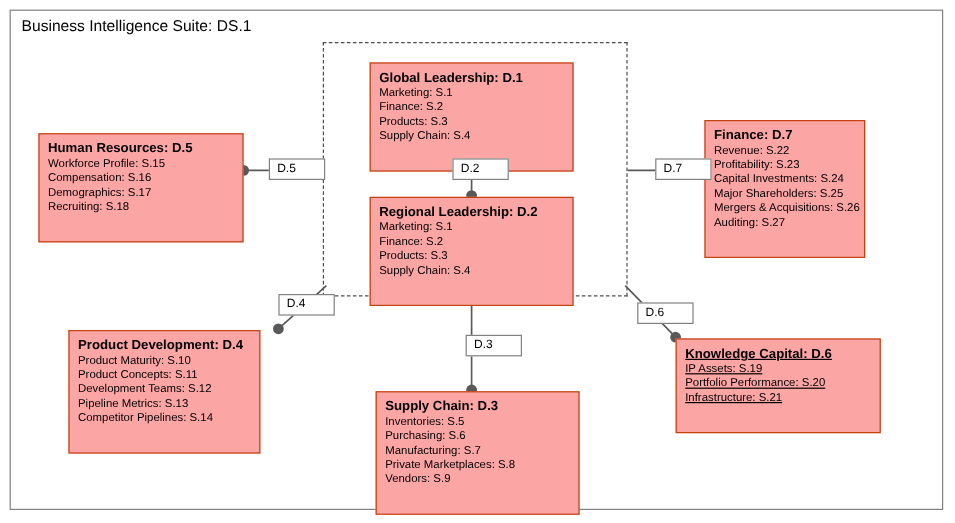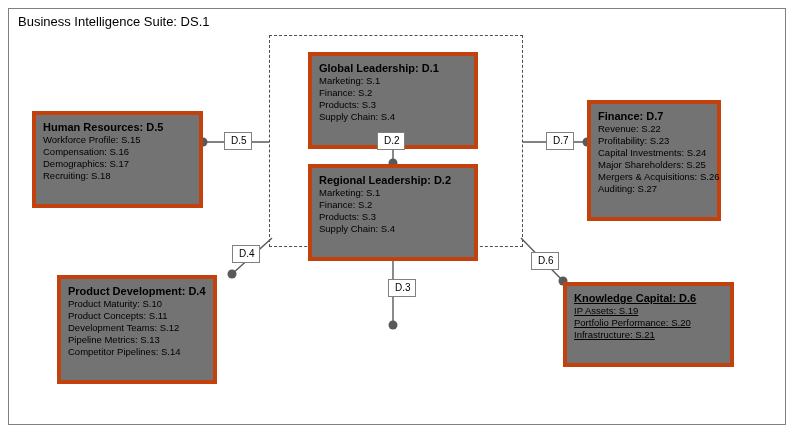--- a/index.html
+++ b/index.html
@@ -48,22 +48,22 @@
   svg#edges {
     position: absolute;
     left: 0;
     top: 0;
     width: 796px;
     height: 436px;
     pointer-events: none;
   }
   .node {
     position: absolute;
-    background: #737373;
-    border: 4px solid #c2410c;
+    background: #fca5a5;
+    border: 1px solid #c2410c;
     box-sizing: border-box;
     padding: 5px 7px 22px 7px;
   }
   .node-title {
     font-size: 11px;
     font-weight: bold;
     color: #000000;
     line-height: 14px;
     white-space: nowrap;
   }
@@ -74,21 +74,21 @@
     white-space: nowrap;
   }
   .edge-label {
     position: absolute;
     background: #ffffff;
     border: 1px solid #808080;
     box-sizing: border-box;
     font-size: 10px;
     color: #000000;
     line-height: 13px;
-    padding: 1px 4px 2px 6px;
+    padding: 1px 23px 2px 6px;
     text-align: center;
     white-space: nowrap;
   }
 </style>
 </head>
 <body>
 
 <div id="canvas">
 
   <div id="outer-frame"></div>
@@ -127,20 +127,28 @@
   </div>
 
   <div class="node" style="left:308px; top:164px; width:170px;">
     <div class="node-title">Regional Leadership: D.2</div>
     <div class="node-item">Marketing: S.1</div>
     <div class="node-item">Finance: S.2</div>
     <div class="node-item">Products: S.3</div>
     <div class="node-item">Supply Chain: S.4</div>
   </div>
 
+  <div class="node" style="left:313px; top:326px; width:170px;">
+    <div class="node-title">Supply Chain: D.3</div>
+    <div class="node-item">Inventories: S.5</div>
+    <div class="node-item">Purchasing: S.6</div>
+    <div class="node-item">Manufacturing: S.7</div>
+    <div class="node-item">Private Marketplaces: S.8</div>
+    <div class="node-item">Vendors: S.9</div>
+  </div>
 
   <div class="node" style="left:57px; top:275px; width:160px;">
     <div class="node-title">Product Development: D.4</div>
     <div class="node-item">Product Maturity: S.10</div>
     <div class="node-item">Product Concepts: S.11</div>
     <div class="node-item">Development Teams: S.12</div>
     <div class="node-item">Pipeline Metrics: S.13</div>
     <div class="node-item">Competitor Pipelines: S.14</div>
   </div>
 

